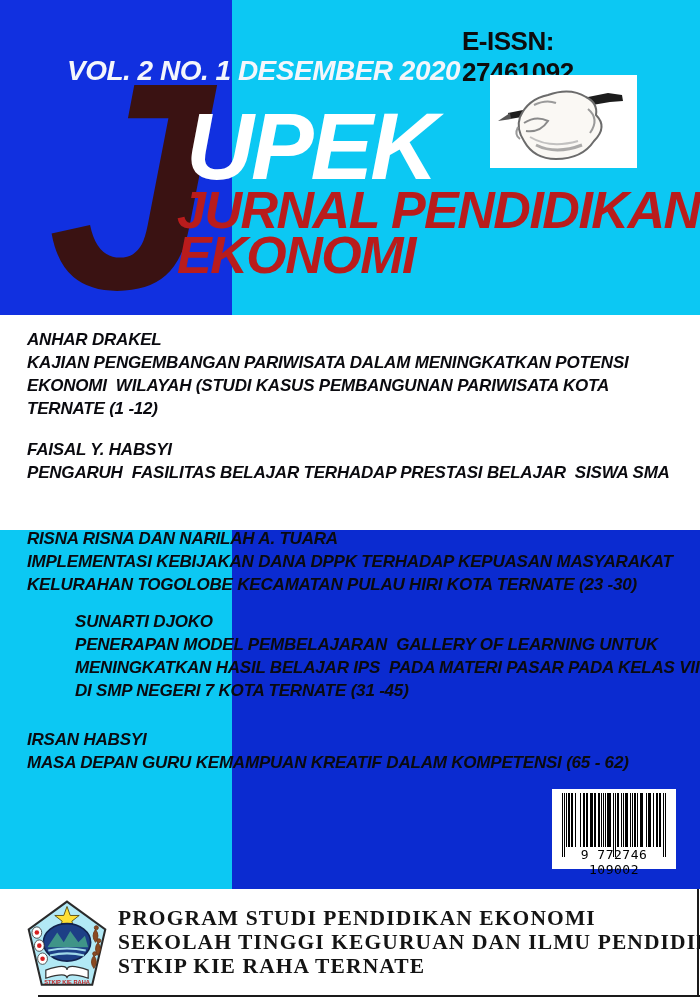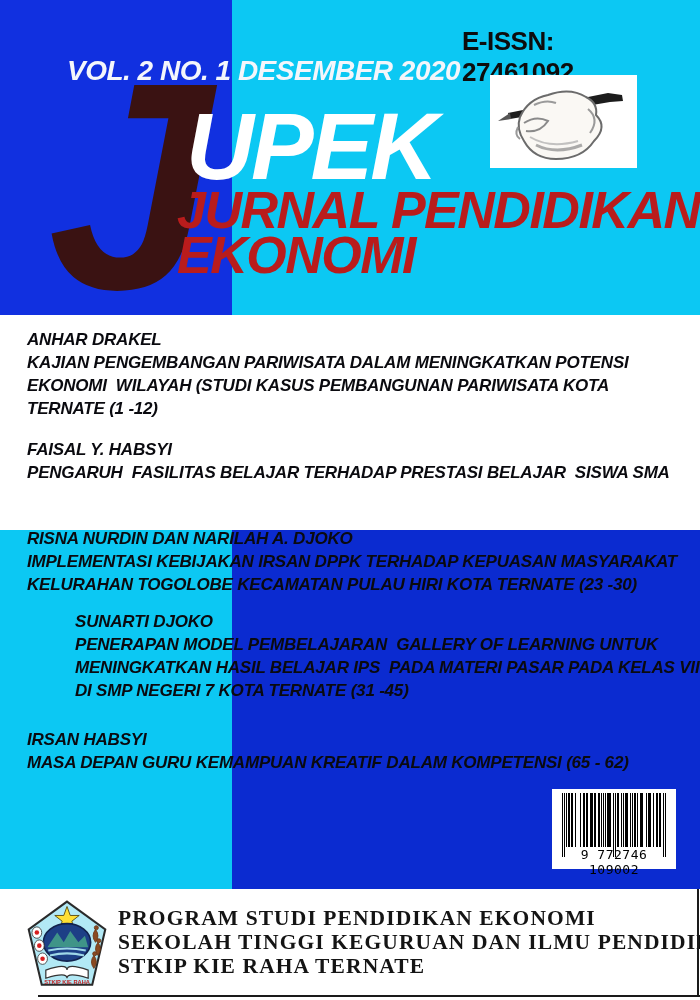--- a/index.html
+++ b/index.html
@@ -88,22 +88,22 @@
         <div>ANHAR DRAKEL</div>
         <div class="t">KAJIAN PENGEMBANGAN PARIWISATA DALAM MENINGKATKAN POTENSI</div>
         <div class="t">EKONOMI  WILAYAH (STUDI KASUS PEMBANGUNAN PARIWISATA KOTA</div>
         <div class="t">TERNATE (1 -12)</div>
       </div>
       <div class="article" style="top: 438px;">
         <div>FAISAL Y. HABSYI</div>
         <div class="t">PENGARUH  FASILITAS BELAJAR TERHADAP PRESTASI BELAJAR  SISWA SMA</div>
       </div>
       <div class="article" style="top: 527px;">
-        <div>RISNA NURDIN DAN NARILAH  A. DJOKO</div>
-        <div class="t">IMPLEMENTASI KEBIJAKAN IRSAN DPPK TERHADAP KEPUASAN MASYARAKAT</div>
+        <div>RISNA RISNA DAN NARILAH  A. TUARA</div>
+        <div class="t">IMPLEMENTASI KEBIJAKAN DANA DPPK TERHADAP KEPUASAN MASYARAKAT</div>
         <div class="t">KELURAHAN TOGOLOBE KECAMATAN PULAU HIRI KOTA TERNATE (23 -30)</div>
       </div>
       <div class="article" style="top: 610px; margin-left: 48px;">
         <div>SUNARTI DJOKO</div>
         <div class="t">PENERAPAN MODEL PEMBELAJARAN  GALLERY OF LEARNING UNTUK</div>
         <div class="t">MENINGKATKAN HASIL BELAJAR IPS  PADA MATERI PASAR PADA KELAS VII</div>
         <div class="t">DI SMP NEGERI 7 KOTA TERNATE (31 -45)</div>
       </div>
       <div class="article" style="top: 728px;">
         <div>IRSAN HABSYI</div>

